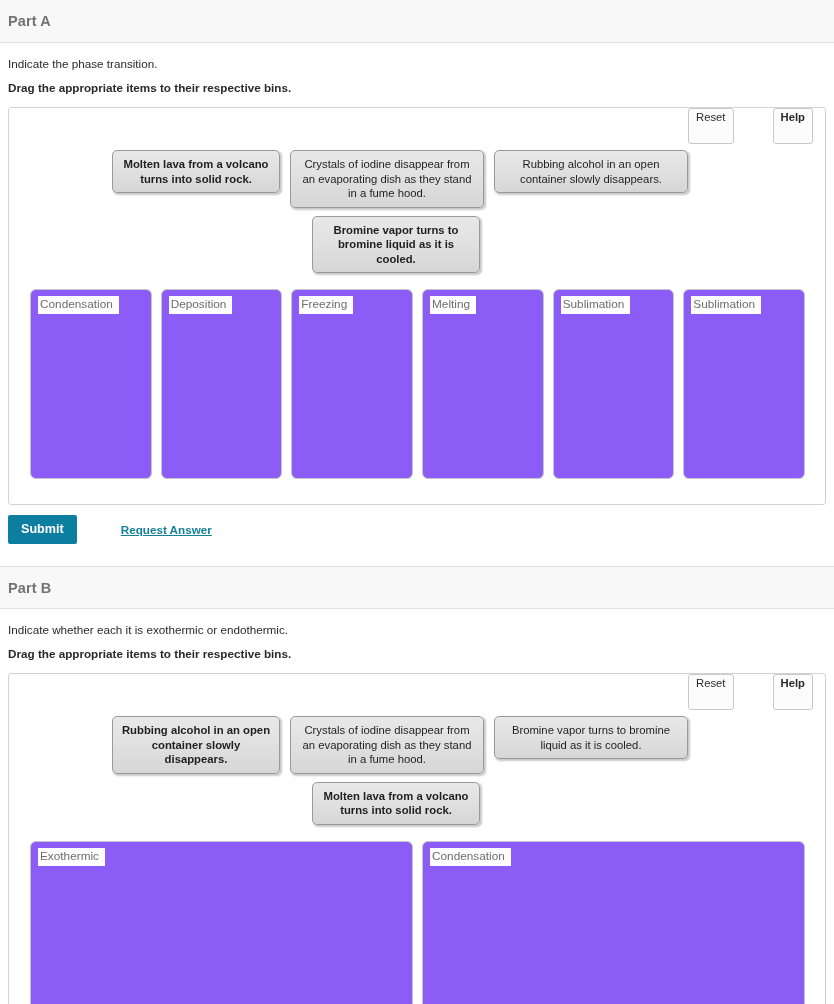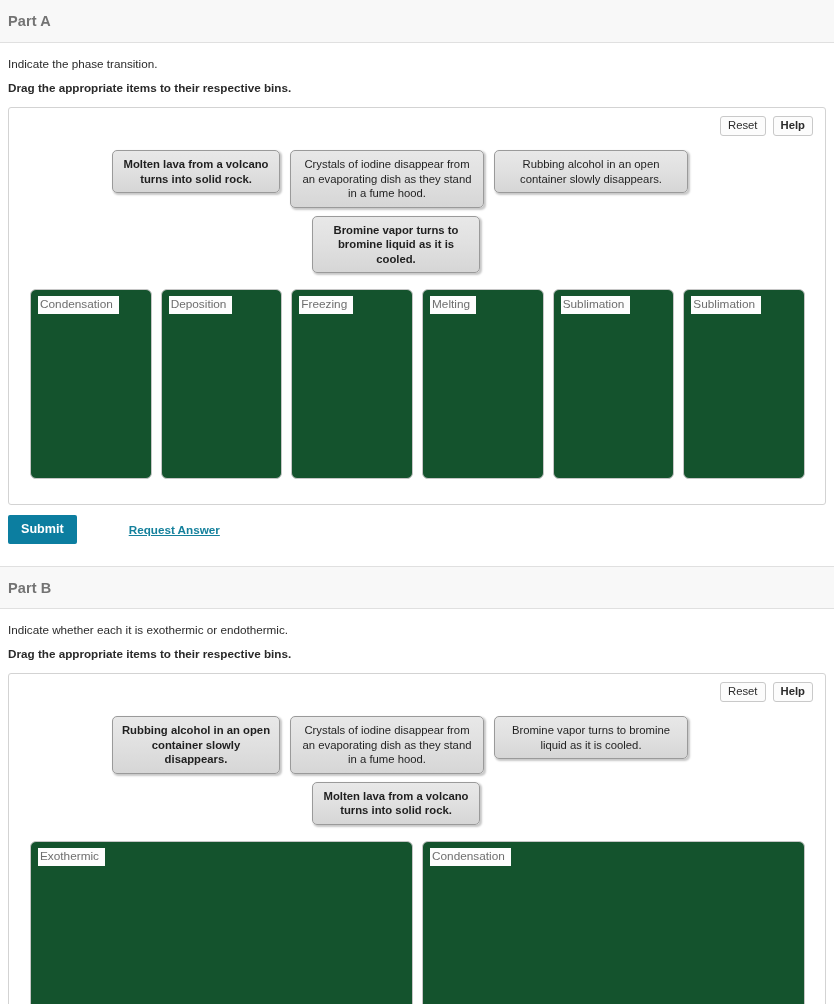--- a/index.html
+++ b/index.html
@@ -69,23 +69,24 @@
     height: 26px;
     box-sizing: border-box;
   }
   .tool-btn {
     font-family: "Liberation Sans", sans-serif;
     font-size: 11.3px;
     color: #2b2b2b;
     background: #fcfcfc;
     border: 1px solid #c9c9c9;
     border-radius: 3px;
-    padding: 2px 7px 3px 7px;
+    padding: 2px 7px 19px 7px;
     line-height: 13px;
     cursor: pointer;
+    margin-left: 32px;
   }
   .tool-btn.bold { font-weight: bold; }
 
   
   .items-area {
     padding: 16px 0 8px 0;
     position: relative;
   }
   .items-row {
     display: flex;
@@ -120,21 +121,21 @@
   .drag-item.w3 { width: 194px; min-height: 40px; }
 
   
   .bins-row {
     display: flex;
     gap: 9px;
     padding: 8px 20px 25px 21px;
     box-sizing: border-box;
   }
   .bin {
-    background: #14532d;
+    background: #8b5cf6;
     border: 1px solid #c6c6c6;
     border-radius: 6px;
     box-sizing: border-box;
     position: relative;
     flex: 1 1 0;
   }
   .bin.tall { height: 190px; }
   .bin.tallB { height: 200px; }
   .bin-label {
     position: absolute;
@@ -145,21 +146,21 @@
     background: #fdfdfd;
     padding: 1px 6px 2px 2px;
     line-height: 15px;
     white-space: nowrap;
   }
 
   
   .submit-row {
     display: flex;
     align-items: center;
-    gap: 24px;
+    gap: 16px;
     padding: 10px 0 0 8px;
   }
   .submit-btn {
     background: #0c7ea0;
     color: #ffffff;
     border: none;
     border-radius: 2px;
     font-family: "Liberation Sans", sans-serif;
     font-size: 12.6px;
     font-weight: bold;

